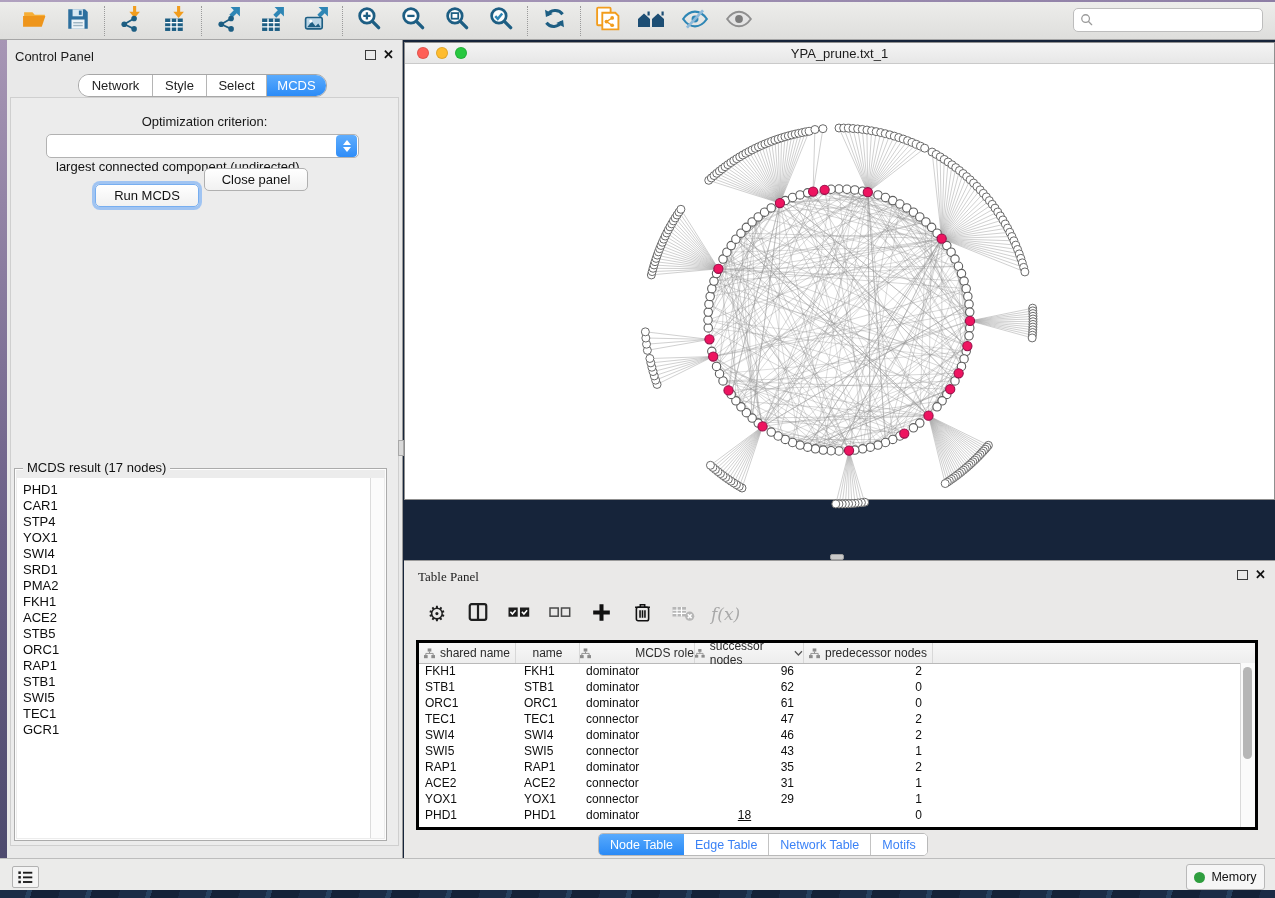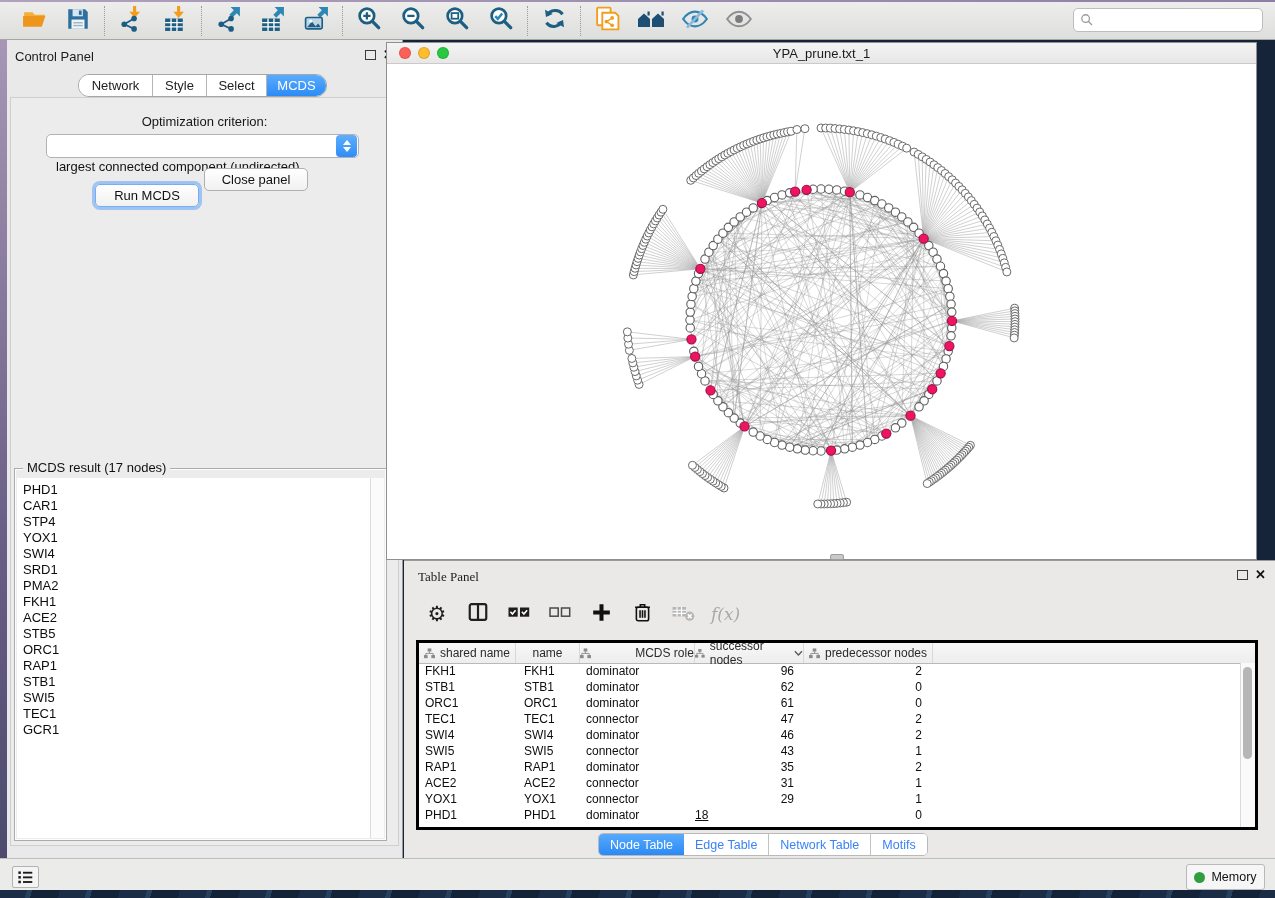--- a/index.html
+++ b/index.html
@@ -48,21 +48,21 @@
     font-size:13px;color:#111;display:flex;align-items:center;justify-content:center;box-sizing:border-box;}
   .btn.focus{box-shadow:0 0 0 3px rgba(110,170,246,.6);border-color:#77aef0;}
   .groupbox{left:7px;top:428px;width:371px;height:371px;border:1px solid #ababab;box-shadow:0 0 0 1px #fdfdfd inset;background:#ececec;}
   .groupbox .legend{position:absolute;top:-9px;left:8px;background:#ececec;padding:0 4px;font-size:13px;color:#111;}
   .mcds-list{position:absolute;left:2px;top:9px;right:16px;bottom:2px;background:#fff;overflow:hidden;padding:4px 0 0 6px;box-sizing:border-box;}
   .mcds-list div{font-size:13px;line-height:16px;color:#0d0d0d;}
   .mcds-scroll{position:absolute;top:9px;right:2px;bottom:2px;width:14px;background:#fbfbfb;border-left:1px solid #dcdcdc;box-sizing:border-box;}
   .v-grip{left:398px;top:440px;width:6px;height:16px;background:#d9d9d9;border:1px solid #a8a8a8;box-sizing:border-box;}
 
   
-  .network-panel{left:386px;top:42px;width:871px;height:518px;background:#fff;border:1px solid #8f8f8f;box-sizing:border-box;}
+  .network-panel{left:404px;top:42px;width:871px;height:458px;background:#fff;border:1px solid #8f8f8f;box-sizing:border-box;}
   .net-titlebar{position:absolute;left:0;top:0;right:0;height:20px;background:linear-gradient(#f4f4f4,#e7e7e7);
     border-bottom:1px solid #cacaca;display:flex;align-items:center;justify-content:center;}
   .net-title{font-size:13px;color:#1c1c1c;}
   .lights{position:absolute;left:12px;top:4px;display:flex;gap:7px;}
   .light{width:12px;height:12px;border-radius:50%;box-shadow:0 0 0 1px rgba(0,0,0,.12) inset;}
   .h-grip{left:830px;top:554px;width:14px;height:6px;background:#c9c9c9;border:1px solid #9e9e9e;border-radius:2px;box-sizing:border-box;}
 
   
   .table-panel{left:404px;top:560px;width:871px;height:298px;background:#eae9e8;border-top:1px solid #9a9a9a;box-sizing:border-box;}
   .tp-toolbar{position:absolute;left:20px;top:33px;height:40px;display:flex;align-items:center;gap:15px;}
@@ -784,21 +784,21 @@
             <div class="nt-cell" style="width: 97px; text-align: left; padding-left: 6px;">YOX1</div>
             <div class="nt-cell" style="width: 64px; text-align: left; padding-left: 8px;">YOX1</div>
             <div class="nt-cell" style="width: 115px; text-align: left; padding-left: 6px;">connector</div>
             <div class="nt-cell" style="width: 109px; text-align: right; padding-right: 10px;">29</div>
             <div class="nt-cell" style="width: 129px; text-align: right; padding-right: 11px;">1</div>
           </div>
           <div class="nt-row">
             <div class="nt-cell" style="width: 97px; text-align: left; padding-left: 6px;">PHD1</div>
             <div class="nt-cell" style="width: 64px; text-align: left; padding-left: 8px;">PHD1</div>
             <div class="nt-cell" style="width: 115px; text-align: left; padding-left: 6px;">dominator</div>
-            <div class="nt-cell" style="width: 109px; text-align: left; padding-right: 10px; text-decoration: underline;">18</div>
+            <div class="nt-cell" style="width: 109px; text-align: center; padding-right: 10px; text-decoration: underline;">18</div>
             <div class="nt-cell" style="width: 129px; text-align: right; padding-right: 11px;">0</div>
           </div>
         </div>
       <div class="nt-scroll">
         <div class="nt-thumb" style="top:4px;height:92px;"></div>
       </div>
     </div>
     <div class="bottom-tabs" id="bottom-tabs">
         <div class="b-tab active">Node Table</div>
         <div class="b-tab">Edge Table</div>

